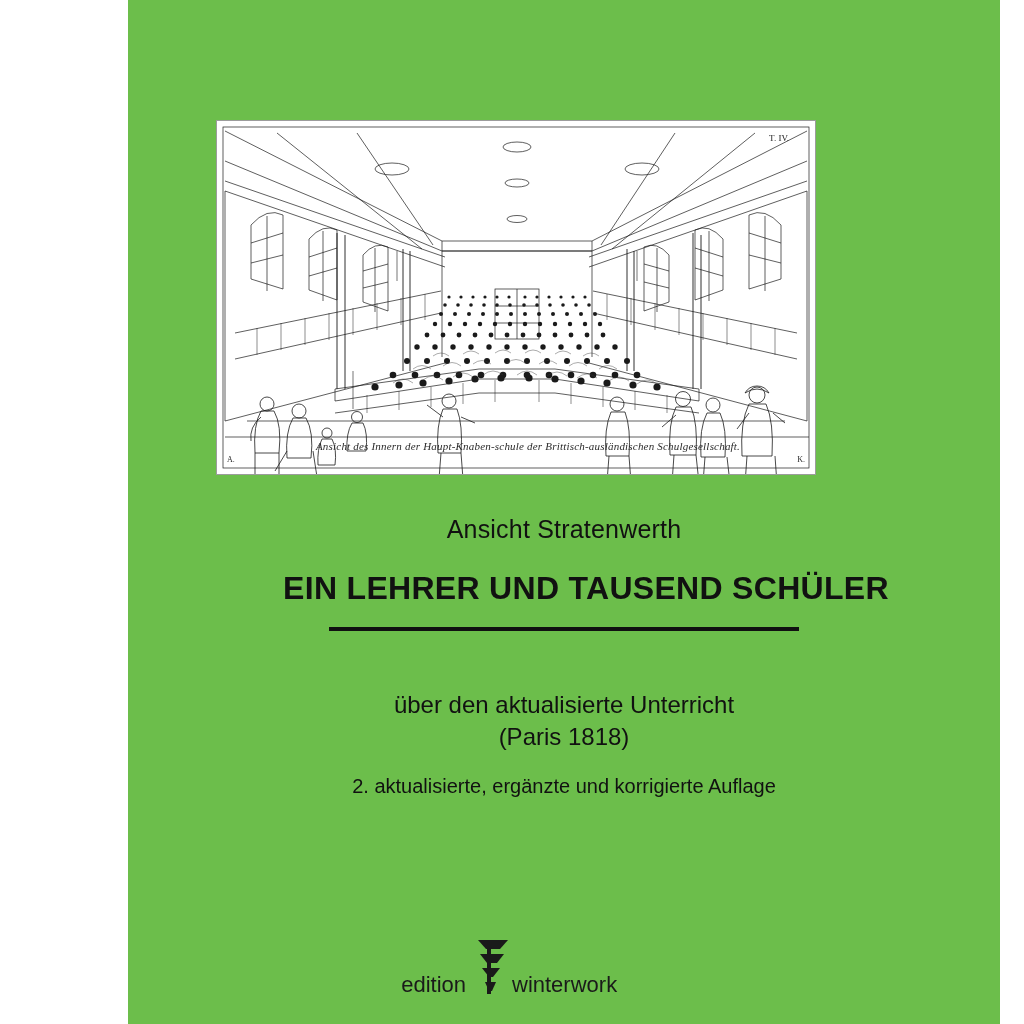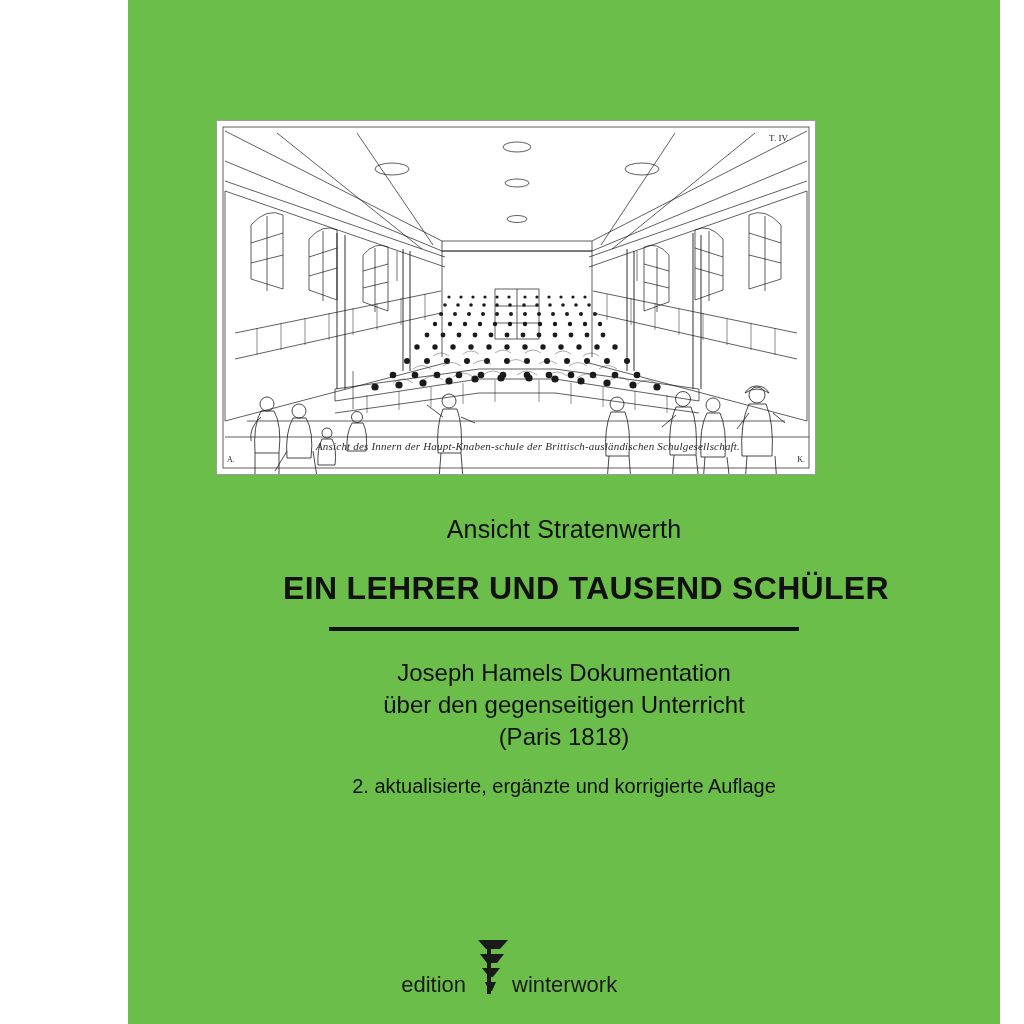--- a/index.html
+++ b/index.html
@@ -467,22 +467,22 @@
     </div>
 
     <div class="page-edge"></div>
   </div>
 
   <div class="text-block">
     <p class="author">Ansicht Stratenwerth</p>
     <h1 class="title">EIN LEHRER UND TAUSEND SCHÜLER</h1>
     <div class="rule"></div>
     <p class="subtitle">
-      <span>Joseph Hamels Dokumentation</span><br>
-      <span>über den gegenseitigen Unterricht</span><br>
+      <br>
+      <span>über den aktualisierte Unterricht</span><br>
       <span>(Paris 1818)</span>
     </p>
     <p class="edition">2. aktualisierte, ergänzte und korrigierte Auflage</p>
   </div>
 
   <div class="publisher">
     <svg class="publisher-svg" width="300" height="62" viewBox="0 0 300 62">
 
       <g fill="#1a1a1a">
         <polygon points="138,2 168,2 160,11 146,11"></polygon>

